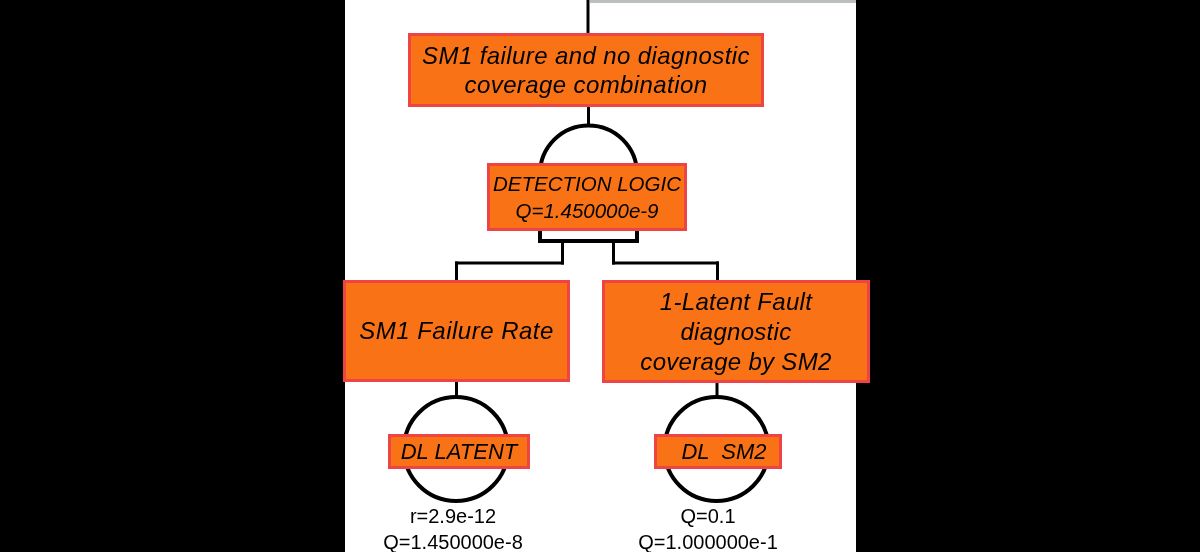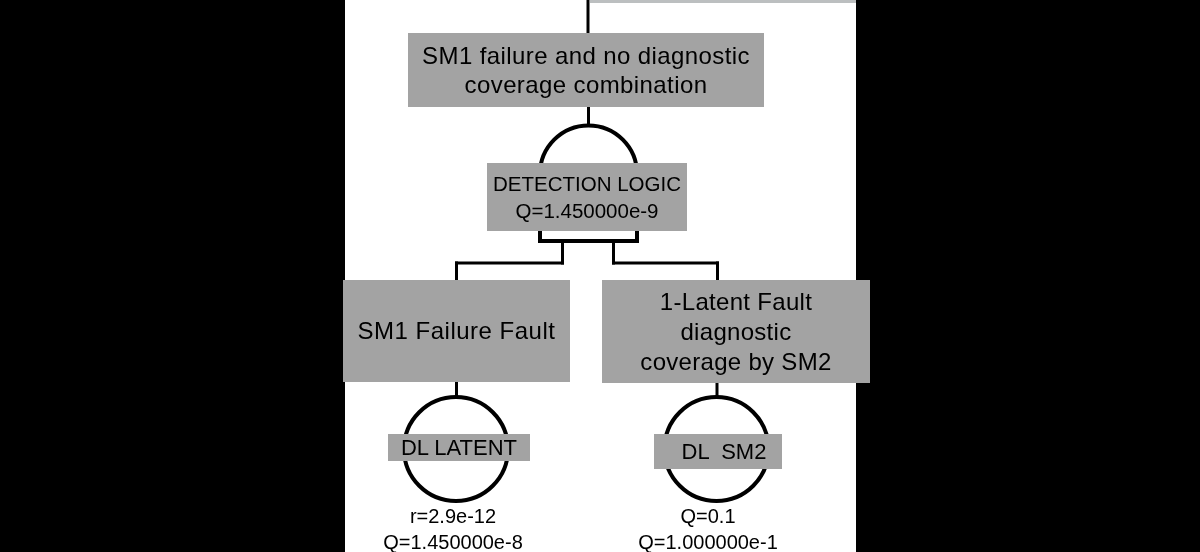--- a/index.html
+++ b/index.html
@@ -14,34 +14,34 @@
   }
 
   .crop-line {
     position: absolute; left: 590px; top: 0; width: 266px; height: 3px;
     background: #bcbfc0;
   }
 
   svg.wires { position: absolute; left: 0; top: 0; width: 1200px; height: 552px; }
 
   .node-box {
-    position: absolute; background: #a3a3a3; border: 3px solid #a3a3a3;
+    position: absolute; background: #f97316; border: 3px solid #ef4444;
     display: flex; align-items: center; justify-content: center;
-    text-align: center; color: #000; white-space: pre-line;
+    text-align: center; color: #000; white-space: pre-line; font-style: italic;
   }
   .top-event   { left: 408px; top: 33px;  width: 356px; height: 74px;
                  font-size: 24px; line-height: 29px; letter-spacing: 0.4px; }
   .gate-label  { left: 487px; top: 163px; width: 200px; height: 68px;
                  font-size: 20.5px; line-height: 27px; }
   .left-event  { left: 343px; top: 280px; width: 227px; height: 102px;
                  font-size: 24px; letter-spacing: 0.5px; }
   .right-event { left: 602px; top: 280px; width: 268px; height: 103px;
                  font-size: 24px; line-height: 30px; letter-spacing: 0.3px; }
   .be-label    { font-size: 22px; white-space: pre; border-width: 3px; }
-  .be-left     { left: 388px; top: 434px; width: 142px; height: 27px; }
+  .be-left     { left: 388px; top: 434px; width: 142px; height: 35px; }
   .be-right    { left: 654px; top: 434px; width: 128px; height: 35px; padding-left: 12px; }
 
   .annotation {
     position: absolute; top: 504px; width: 250px; color: #000;
     font-size: 20px; line-height: 25.5px; text-align: center; white-space: pre-line;
   }
   .ann-left  { left: 328px; }
   .ann-right { left: 583px; }
 </style>
 </head>
@@ -76,21 +76,21 @@
     <circle cx="456" cy="449" r="52" fill="#fff" stroke="#000" stroke-width="4"></circle>
     <circle cx="716.5" cy="449" r="52" fill="#fff" stroke="#000" stroke-width="4"></circle>
   </svg>
 
   <div class="node-box top-event">SM1 failure and no diagnostic
 coverage combination</div>
 
   <div class="node-box gate-label">DETECTION LOGIC
 Q=1.450000e-9</div>
 
-  <div class="node-box left-event">SM1 Failure Fault</div>
+  <div class="node-box left-event">SM1 Failure Rate</div>
 
   <div class="node-box right-event">1-Latent Fault
 diagnostic
 coverage by SM2</div>
 
   <div class="node-box be-label be-left">DL LATENT</div>
 
   <div class="node-box be-label be-right">DL  SM2</div>
 
   <div class="annotation ann-left">r=2.9e-12

